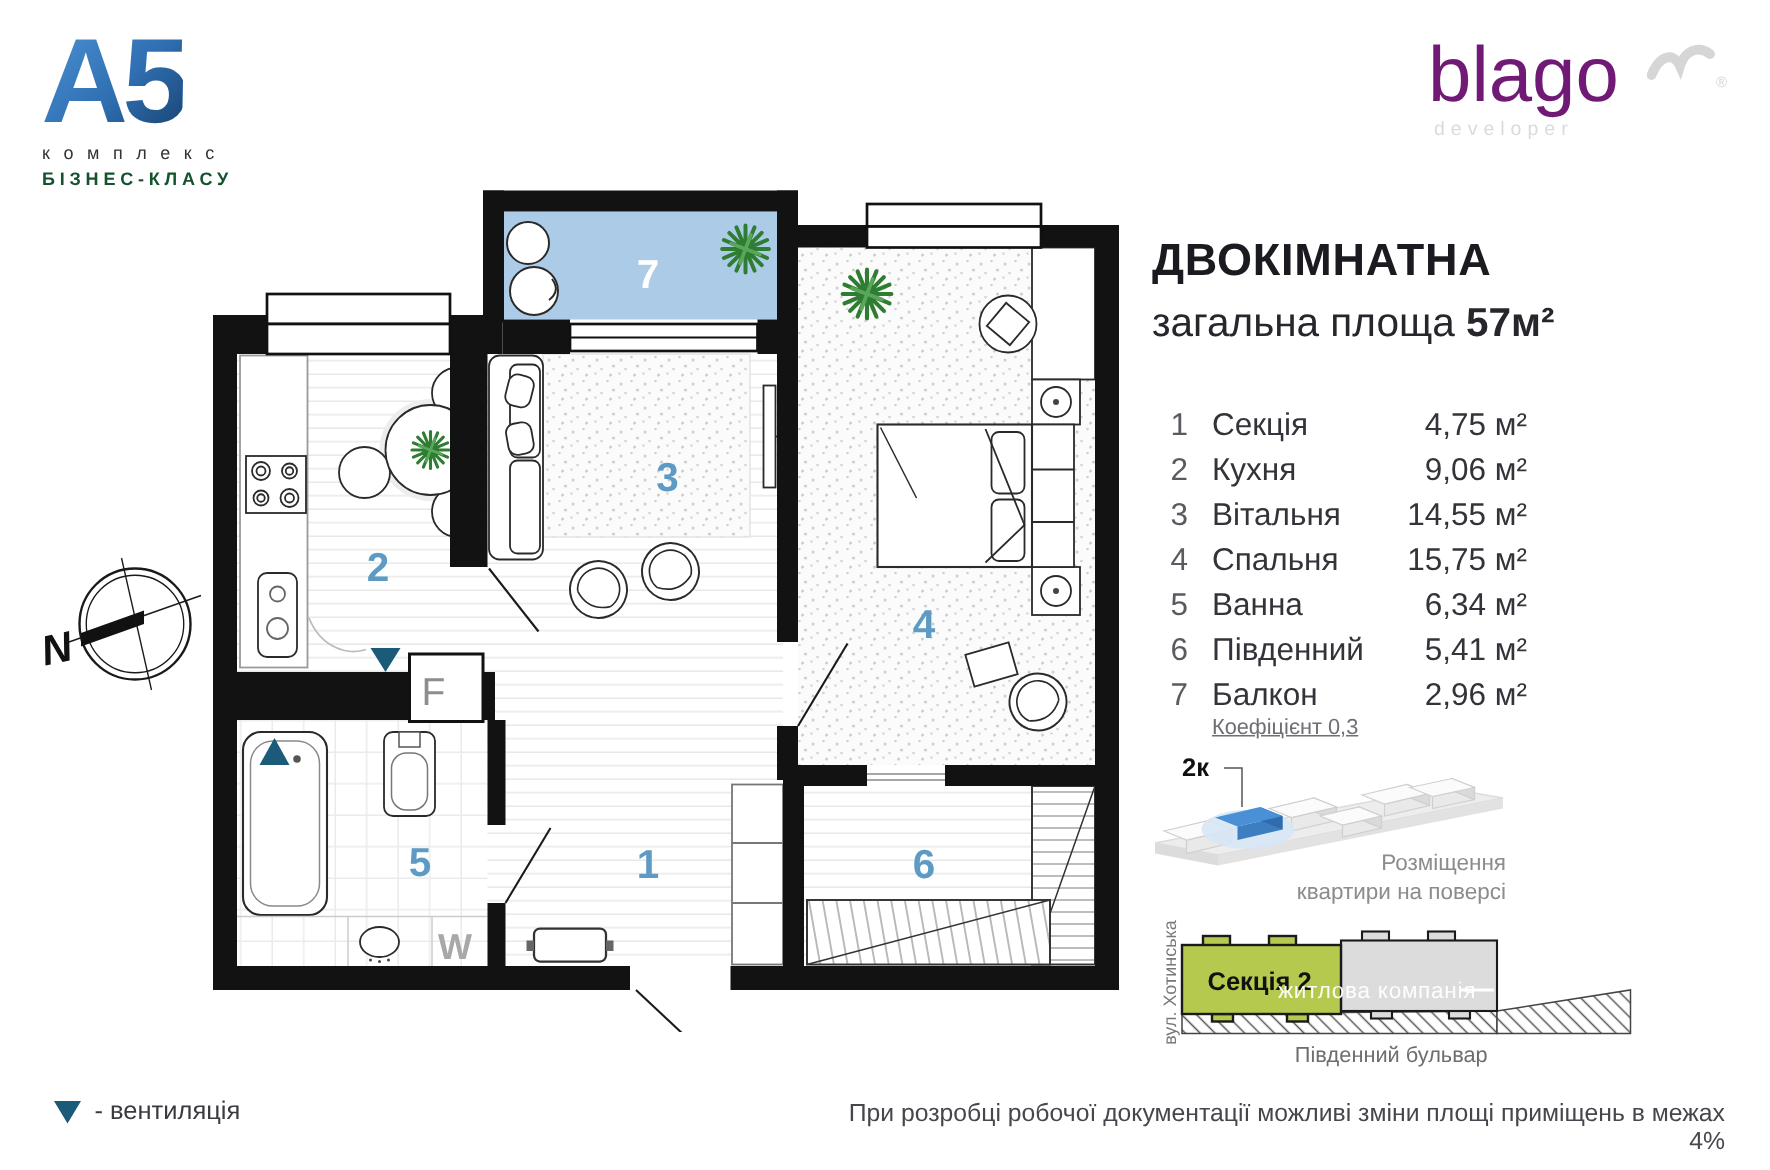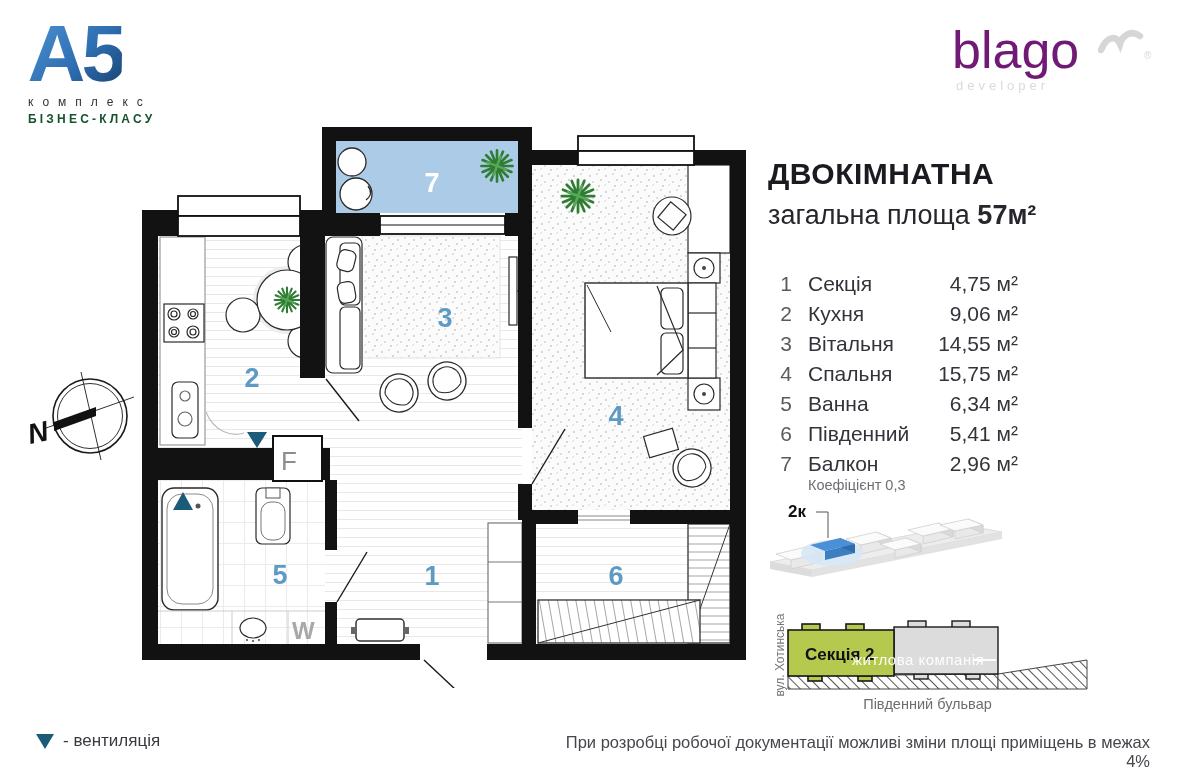--- a/index.html
+++ b/index.html
@@ -27,21 +27,21 @@
   #title{left:768px;top:142px;width:290px;color:#1a1a20;}
   #title .l{font-size:30px;font-weight:800;letter-spacing:.5px;line-height:35px;margin-top:14px;}
   #title .area{font-size:27px;font-weight:400;margin-top:9px;color:#26262c;}
   #title .area b{font-weight:800;text-align:right;}
 
   #room-list{left:768px;top:269px;width:250px;}
   .rrow{display:grid;grid-template-columns:24px 1fr auto;column-gap:16px;
     height:30px;align-items:center;font-size:21px;color:#33333a;}
   .rrow .n{color:#5a5a60;text-align:right;}
   .rrow .a{text-align:right;}
-  #coef{left:808px;top:477px;font-size:14.5px;color:#6e6e74;}
+  #coef{left:808px;top:477px;font-size:14.5px;color:#6e6e74;text-decoration:underline;}
 
   #iso-caption{left:846px;top:566px;width:158px;text-align:right;
     font-size:15px;line-height:19px;color:#8b8b90;}
 
   #street-left{left:738px;top:648px;width:84px;transform:rotate(-90deg);
     font-size:12px;color:#78787d;text-align:center;}
   #street-bottom{left:830px;top:696px;width:195px;text-align:center;font-size:14.5px;color:#6d6d72;}
 
   
   #legend{left:36px;top:731px;display:flex;align-items:center;gap:9px;}
@@ -362,20 +362,24 @@
 
     <g>
       <ellipse cx="66" cy="57" rx="31" ry="13" fill="#d7e7f6" opacity="0.9"></ellipse>
       <polygon points="59,55 89,48 89,57 59,64" fill="#3c7ec0"></polygon>
       <polygon points="74,42 89,48 89,57 74,51" fill="#2f6cab"></polygon>
       <polygon points="44,49 74,42 89,48 59,55" fill="#4a90d6"></polygon>
     </g>
     <polyline points="50,16 62,16 62,42" fill="none" stroke="#555" stroke-width="1"></polyline>
     <text x="22" y="21" font-size="17" font-weight="800" fill="#101014">2к</text>
   </svg>
+  <div class="abs" id="iso-caption">
+    <div>Розміщення</div>
+    <div>квартири на поверсі</div>
+  </div>
 
   <svg class="abs" style="left:762px;top:616px;" width="330" height="92" viewBox="0 0 330 92">
     <defs>
       <pattern id="ground" width="7" height="7" patternUnits="userSpaceOnUse" patternTransform="rotate(45)">
         <rect width="7" height="7" fill="#ffffff"></rect>
         <line x1="0" y1="3.5" x2="7" y2="3.5" stroke="#555" stroke-width="1"></line>
       </pattern>
     </defs>
 
     <polygon points="26,60 236,58 236,73 26,73" fill="url(#ground)" stroke="#444" stroke-width="1"></polygon>

